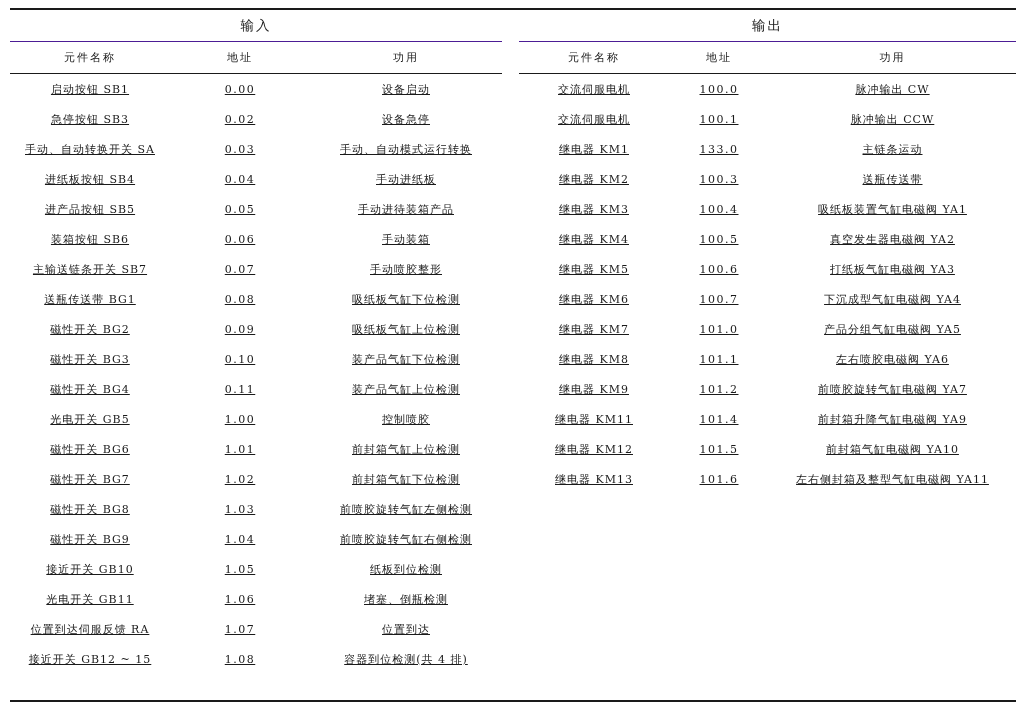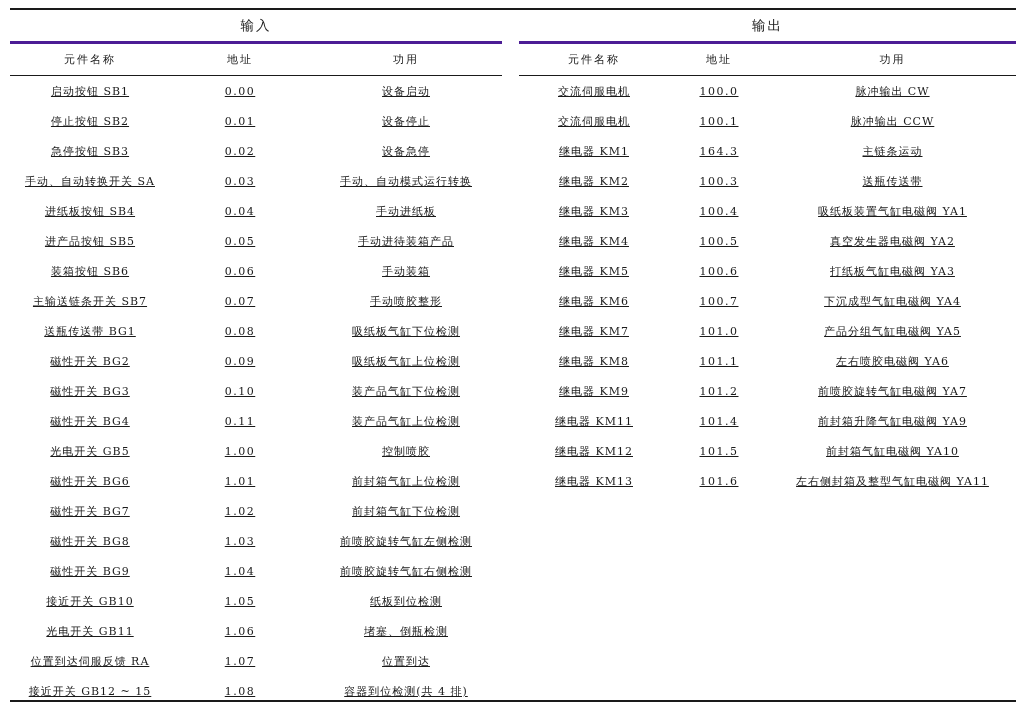--- a/index.html
+++ b/index.html
@@ -30,21 +30,21 @@
       top: 0;
     }
     .half.left { left: 0; width: 492px; }
     .half.right { left: 509px; width: 497px; }
 
     .group-title {
       height: 31px;
       line-height: 31px;
       text-align: center;
       font-size: 13.5px;
-      border-bottom: 3px solid #4c1d95;
+      border-bottom: 1px solid #4c1d95;
       letter-spacing: 2px;
     }
     .col-header, .row {
       display: flex;
       height: 30px;
       align-items: center;
       font-size: 11px;
     }
     .col-header {
       height: 31px;
@@ -80,25 +80,20 @@
       <div class="cell c-addr">地址</div>
       <div class="cell c-func">功用</div>
     </div>
     <div class="rows">
       <div class="row">
           <div class="cell c-name">启动按钮 SB1</div>
           <div class="cell c-addr">0.00</div>
           <div class="cell c-func">设备启动</div>
         </div>
       <div class="row">
-          <div class="cell c-name">停止按钮 SB2</div>
-          <div class="cell c-addr">0.01</div>
-          <div class="cell c-func">设备停止</div>
-        </div>
-      <div class="row">
           <div class="cell c-name">急停按钮 SB3</div>
           <div class="cell c-addr">0.02</div>
           <div class="cell c-func">设备急停</div>
         </div>
       <div class="row">
           <div class="cell c-name">手动、自动转换开关 SA</div>
           <div class="cell c-addr">0.03</div>
           <div class="cell c-func">手动、自动模式运行转换</div>
         </div>
       <div class="row">
@@ -202,21 +197,21 @@
           <div class="cell c-addr">100.0</div>
           <div class="cell c-func">脉冲输出 CW</div>
         </div>
       <div class="row">
           <div class="cell c-name">交流伺服电机</div>
           <div class="cell c-addr">100.1</div>
           <div class="cell c-func">脉冲输出 CCW</div>
         </div>
       <div class="row">
           <div class="cell c-name">继电器 KM1</div>
-          <div class="cell c-addr">164.3</div>
+          <div class="cell c-addr">133.0</div>
           <div class="cell c-func">主链条运动</div>
         </div>
       <div class="row">
           <div class="cell c-name">继电器 KM2</div>
           <div class="cell c-addr">100.3</div>
           <div class="cell c-func">送瓶传送带</div>
         </div>
       <div class="row">
           <div class="cell c-name">继电器 KM3</div>
           <div class="cell c-addr">100.4</div>

